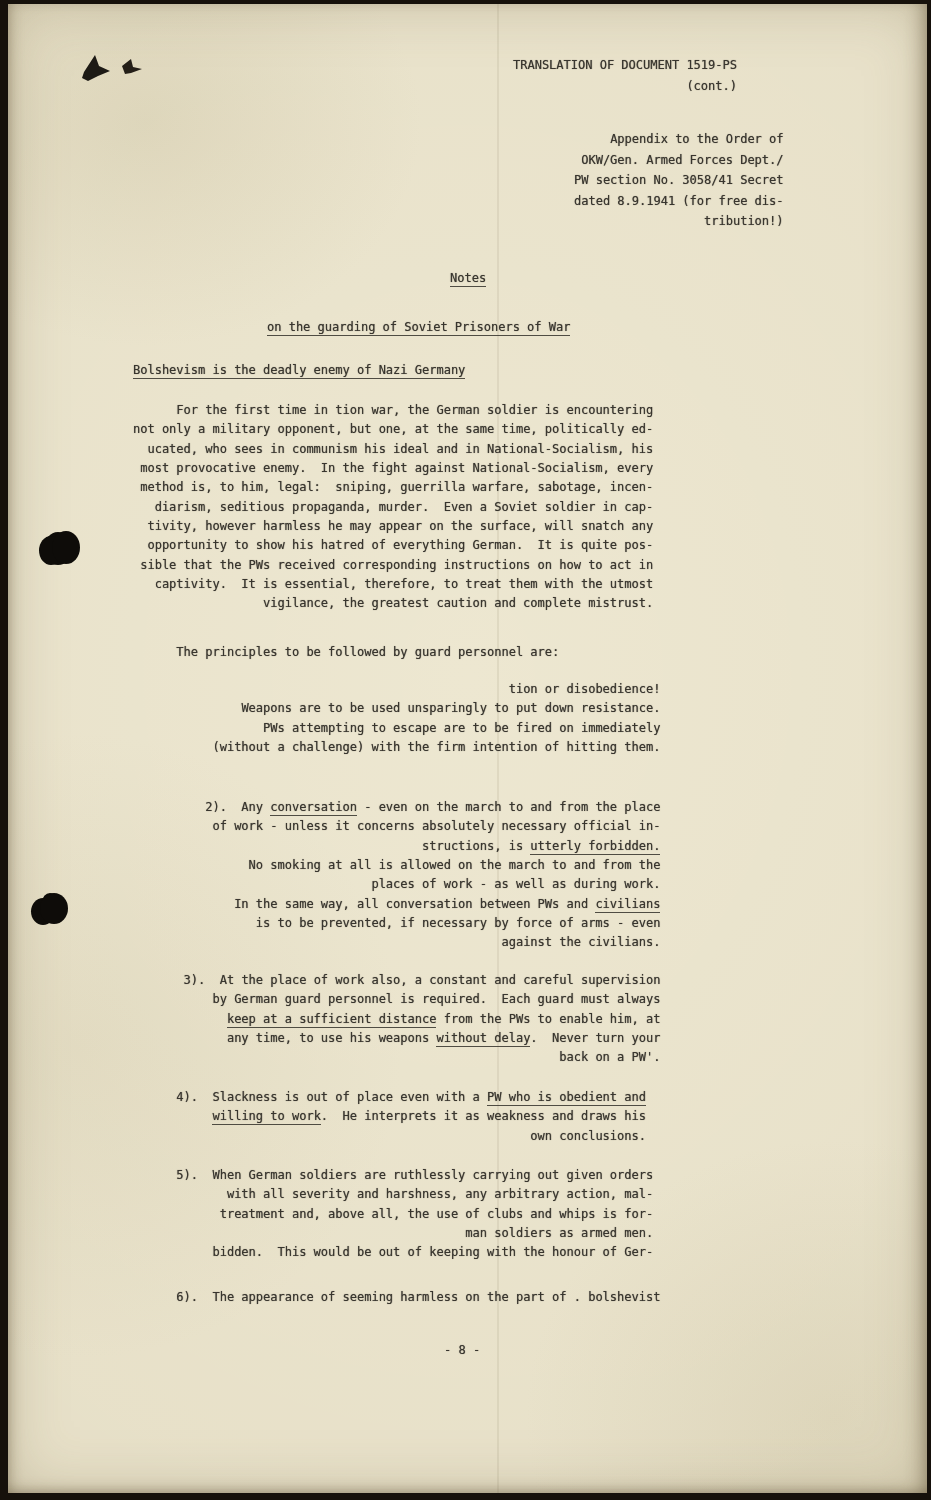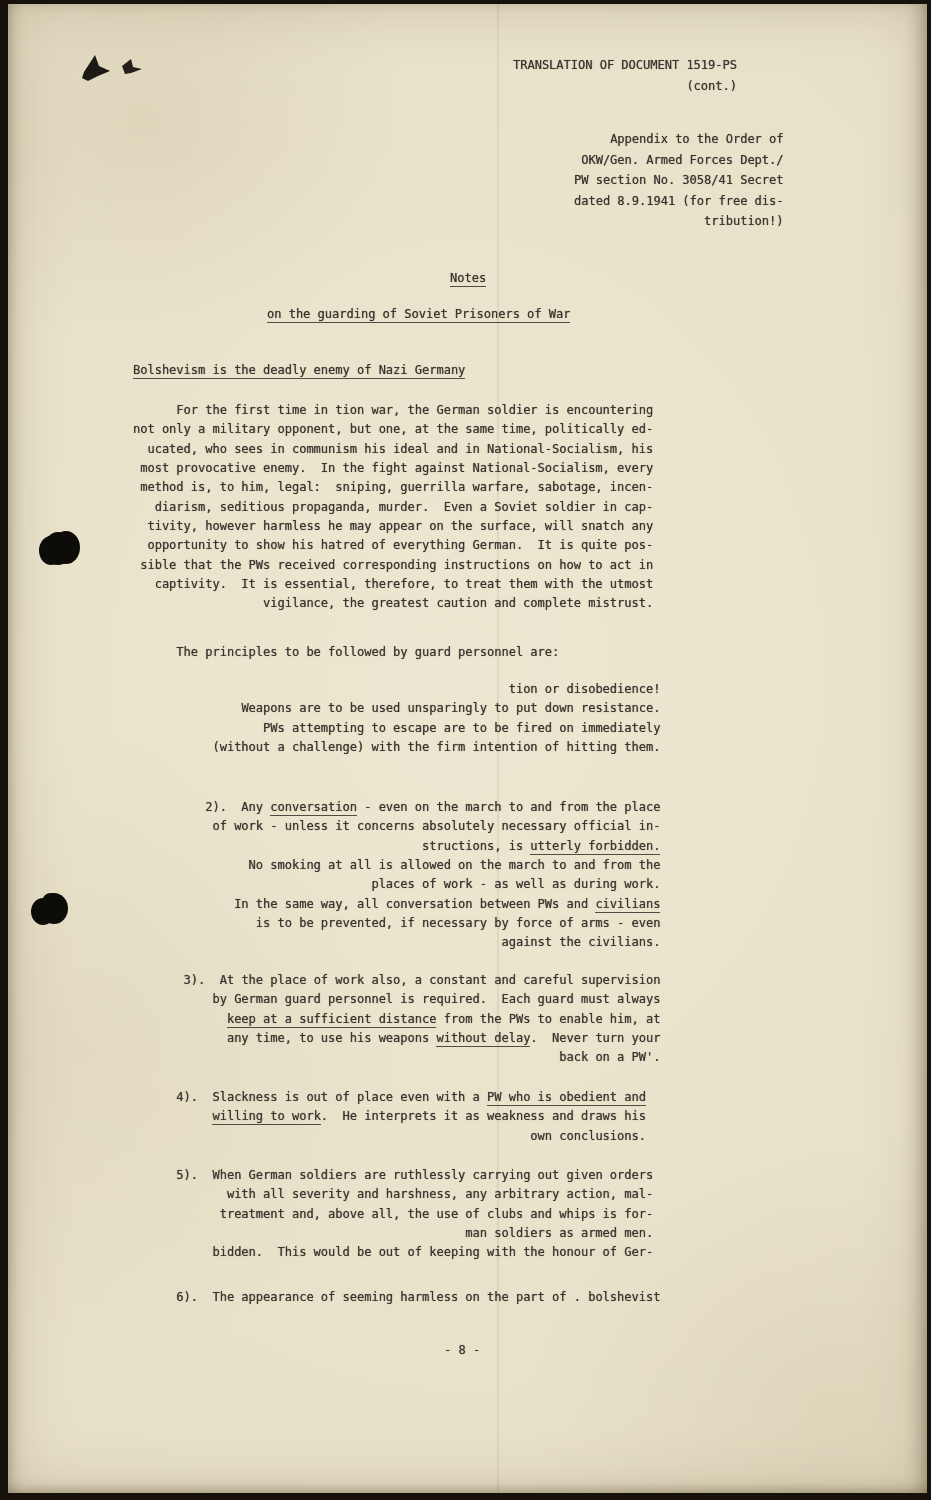--- a/index.html
+++ b/index.html
@@ -71,21 +71,21 @@
     <div class="block" style="left: 537px; top: 129px; line-height: 20.6px; margin-left: 37px;">
       <div class="line"><span>Appendix to the Order of</span></div>
       <div class="line"><span>OKW/Gen. Armed Forces Dept./</span></div>
       <div class="line"><span>PW section No. 3058/41 Secret</span></div>
       <div class="line"><span>dated 8.9.1941 (for free dis-</span></div>
       <div class="line"><span>tribution!)</span></div>
     </div>
     <div class="block" style="left: 450px; top: 268px; line-height: 20px;">
       <div class="line"><span class="u">Notes</span></div>
     </div>
-    <div class="block" style="left: 267px; top: 304px; line-height: 20px;">
+    <div class="block" style="left: 267px; top: 317px; line-height: 20px;">
       <div class="line"><span class="u">on the guarding of Soviet Prisoners of War</span></div>
     </div>
     <div class="block" style="left: 133px; top: 360px; line-height: 20px;">
       <div class="line"><span class="u">Bolshevism is the deadly enemy of Nazi Germany</span></div>
     </div>
     <div class="block" style="left: 133px; top: 401px; line-height: 19.35px;">
       <div class="line"><span>      For the first time in tion war, the German soldier is encountering</span></div>
       <div class="line"><span>not only a military opponent, but one, at the same time, politically ed-</span></div>
       <div class="line"><span>ucated, who sees in communism his ideal and in National-Socialism, his</span></div>
       <div class="line"><span>most provocative enemy.  In the fight against National-Socialism, every</span></div>

